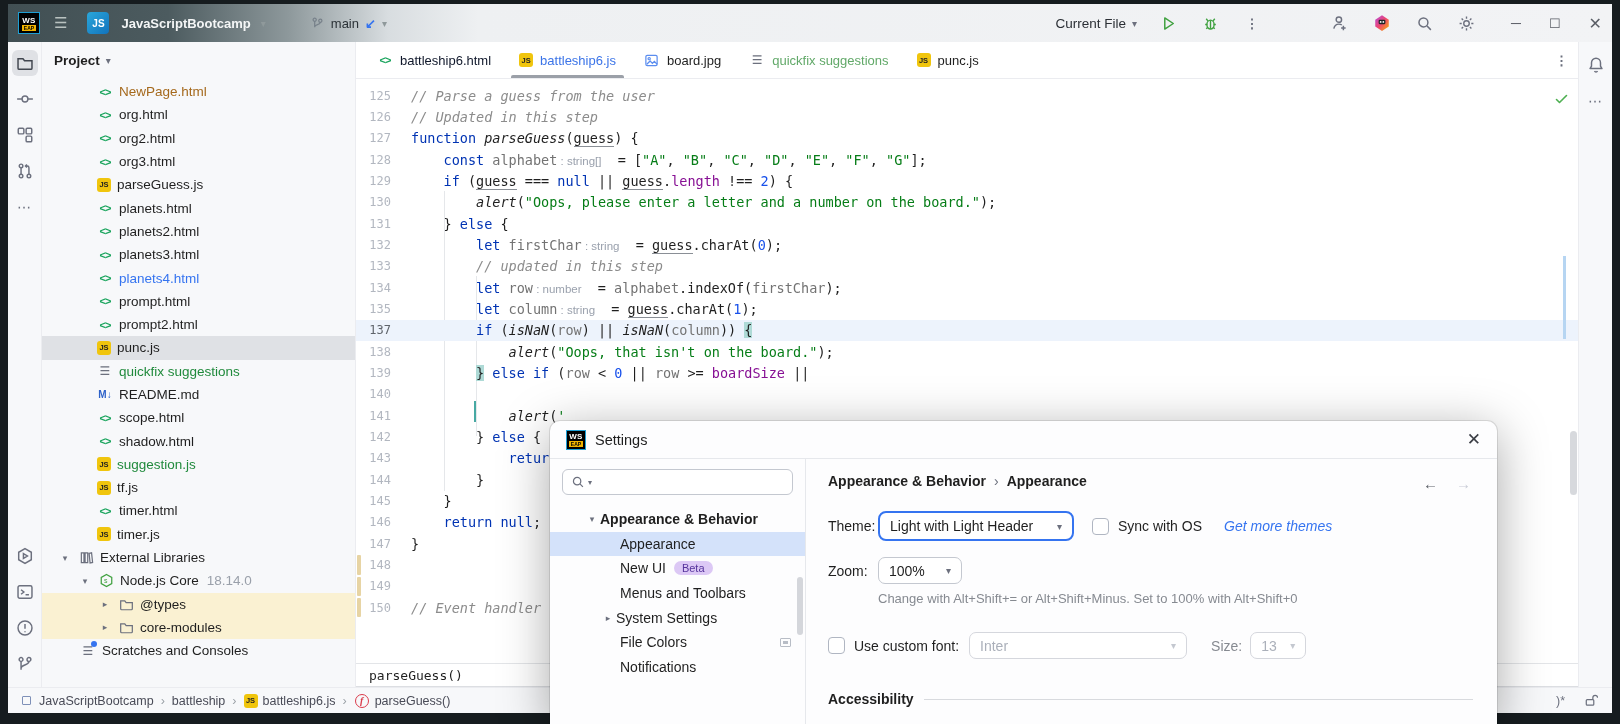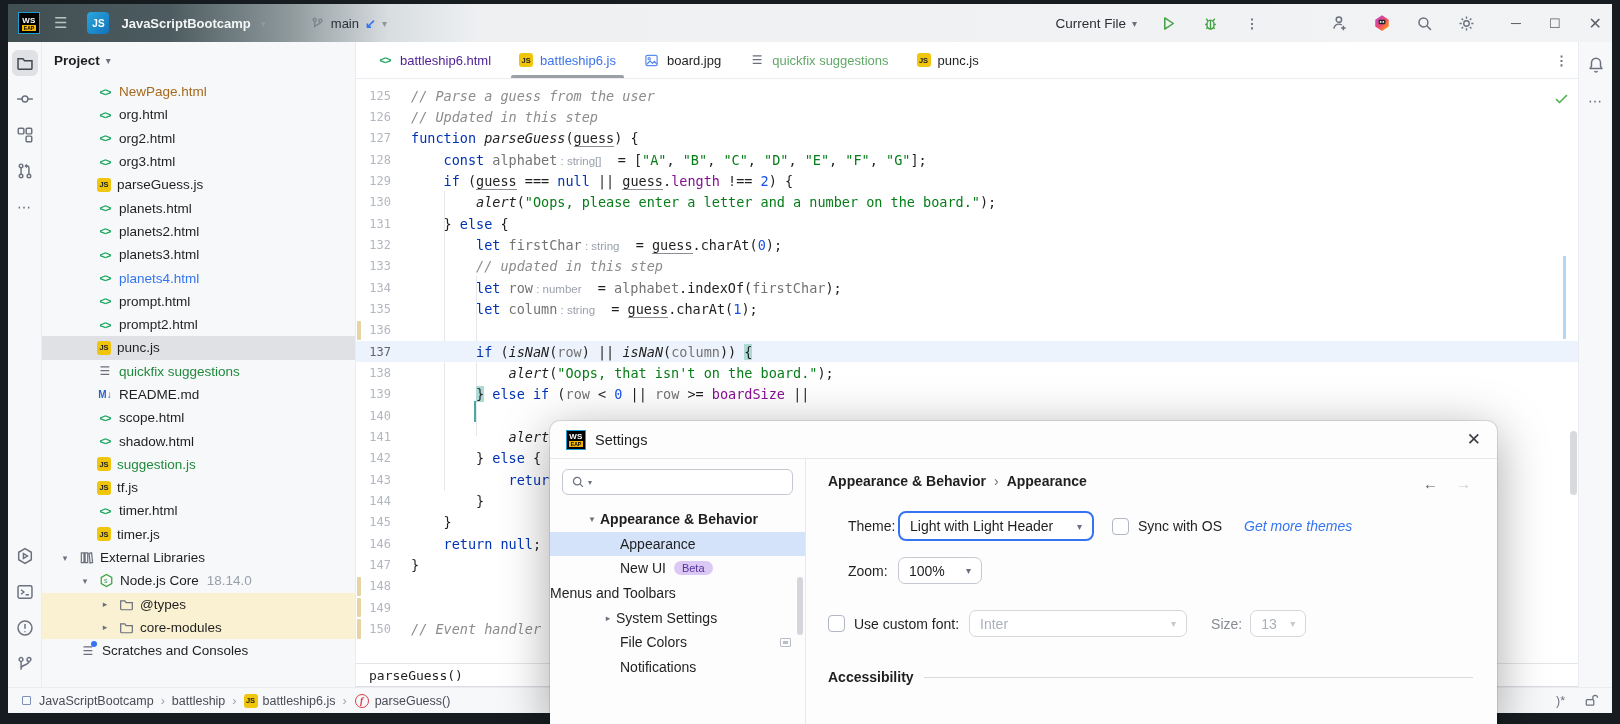--- a/index.html
+++ b/index.html
@@ -127,21 +127,21 @@
   .srow .trail::before { content:""; width:5px; height:3px; background:#b8bdc6; }
   .badge-beta { background:#dcc8f5; color:#55339c; font-size:11px; border-radius:9px; padding:1px 8px; margin-left:8px; }
   .dlg-scroll { position:absolute; right:2px; top:118px; width:6px; height:58px; background:#c9ccd2; border-radius:3px; opacity:.8; }
   .dlg-right { flex:1; padding:14px 24px 0 22px; position:relative; }
   .crumbs { display:flex; align-items:center; gap:8px; font-weight:bold; font-size:14px; }
   .crumbs .csep { color:#6c707e; font-weight:400; }
   .histnav { position:absolute; right:26px; top:16px; display:flex; gap:18px; font-size:15px; }
   .histnav .back { color:#5a5e66; }
   .histnav .fwd { color:#c9ccd6; }
   .form-row { display:flex; align-items:center; margin-top:18px; }
-  .form-label { width:50px; flex:0 0 50px;margin-left:20px; }
+  .form-label { width:50px; flex:0 0 50px; }
   .combo { height:30px; background:#fff; border:2px solid #3574f0; border-radius:8px; display:flex; align-items:center; padding:0 10px; width:196px; justify-content:space-between; }
   .combo.plain { border:1px solid #c4c8d0; border-radius:7px; height:27px; width:84px; }
   .combo.disabled { border:1px solid #d5d7dd; color:#abb0ba; }
   .combo .chev { color:#6c707e; font-size:10px; }
   .combo.disabled .chev { color:#c4c8d0; }
   .checkbox { width:17px; height:17px; border:1.5px solid #b0b6c2; border-radius:4px; background:#fff; flex:0 0 17px; }
   .link { color:#3574f0; }
   .hint { color:#868a91; font-size:13px; margin-top:7px; margin-left:50px; }
   .sect { display:flex; align-items:center; gap:10px; margin-top:32px; font-weight:600; }
   .sect .rule { flex:1; height:1px; background:#d8dade; }
@@ -421,21 +421,21 @@
             <span class="fi fi-list">☰<span class="dot"></span></span>
             <span>Scratches and Consoles</span>
           </div>
         </div>
     </div>
 
     <div class="editorcol">
       <div class="tabbar" id="tabbar">
           <div class="tab">
             <span class="fi fi-html">&lt;&gt;</span>
-            <span style="color: #4c1d95;">battleship6.html</span>
+            <span style="color: #0f172a;">battleship6.html</span>
           </div>
           <div class="tab active">
             <span class="fi-js">JS</span>
             <span style="color: rgb(59, 116, 232);">battleship6.js</span>
           </div>
           <div class="tab">
             <span class="fi">
               <svg class="ico" width="15" height="15" viewBox="0 0 16 16" fill="none" stroke="#5b8def" stroke-width="1.3">
                 <rect x="2" y="2.5" width="12" height="11" rx="1.5"></rect>
                 <circle cx="5.5" cy="6" r="1.2"></circle>
@@ -462,21 +462,20 @@
             <div class="cline"><span class="lnum">126</span><span class="ctext"><span class="tok-c">// Updated in this step</span></span></div>
             <div class="cline"><span class="lnum">127</span><span class="ctext"><span class="tok-k">function </span><span class="tok-f">parseGuess</span><span class="tok-t">(</span><span class="tok-u">guess</span><span class="tok-t">) {</span></span></div>
             <div class="cline"><span class="lnum">128</span><span class="ctext"><span class="tok-t">    </span><span class="tok-k">const</span><span class="tok-t"> </span><span class="tok-v">alphabet</span><span class="tok-h"> : string[]</span><span class="tok-t">  = [</span><span class="tok-s">"A"</span><span class="tok-t">, </span><span class="tok-s">"B"</span><span class="tok-t">, </span><span class="tok-s">"C"</span><span class="tok-t">, </span><span class="tok-s">"D"</span><span class="tok-t">, </span><span class="tok-s">"E"</span><span class="tok-t">, </span><span class="tok-s">"F"</span><span class="tok-t">, </span><span class="tok-s">"G"</span><span class="tok-t">];</span></span></div>
             <div class="cline"><span class="lnum">129</span><span class="ctext"><span class="tok-t">    </span><span class="tok-k">if</span><span class="tok-t"> (</span><span class="tok-u">guess</span><span class="tok-t"> === </span><span class="tok-k">null</span><span class="tok-t"> || </span><span class="tok-u">guess</span><span class="tok-t">.</span><span class="tok-p">length</span><span class="tok-t"> !== </span><span class="tok-n">2</span><span class="tok-t">) {</span></span></div>
             <div class="cline"><span class="lnum">130</span><span class="ctext"><span class="tok-t">        </span><span class="tok-f">alert</span><span class="tok-t">(</span><span class="tok-s">"Oops, please enter a letter and a number on the board."</span><span class="tok-t">);</span></span></div>
             <div class="cline"><span class="lnum">131</span><span class="ctext"><span class="tok-t">    } </span><span class="tok-k">else</span><span class="tok-t"> {</span></span></div>
             <div class="cline"><span class="lnum">132</span><span class="ctext"><span class="tok-t">        </span><span class="tok-k">let</span><span class="tok-t"> </span><span class="tok-v">firstChar</span><span class="tok-h"> : string</span><span class="tok-t">  = </span><span class="tok-u">guess</span><span class="tok-t">.charAt(</span><span class="tok-n">0</span><span class="tok-t">);</span></span></div>
             <div class="cline"><span class="lnum">133</span><span class="ctext"><span class="tok-t">        </span><span class="tok-c">// updated in this step</span></span></div>
             <div class="cline"><span class="lnum">134</span><span class="ctext"><span class="tok-t">        </span><span class="tok-k">let</span><span class="tok-t"> </span><span class="tok-v">row</span><span class="tok-h"> : number</span><span class="tok-t">  = </span><span class="tok-v">alphabet</span><span class="tok-t">.indexOf(</span><span class="tok-v">firstChar</span><span class="tok-t">);</span></span></div>
             <div class="cline"><span class="lnum">135</span><span class="ctext"><span class="tok-t">        </span><span class="tok-k">let</span><span class="tok-t"> </span><span class="tok-v">column</span><span class="tok-h"> : string</span><span class="tok-t">  = </span><span class="tok-u">guess</span><span class="tok-t">.charAt(</span><span class="tok-n">1</span><span class="tok-t">);</span></span></div>
-            <div class="cline"><span class="gmark"></span><span class="lnum">136</span><span class="ctext"></span></div>
             <div class="cline current"><span class="lnum">137</span><span class="ctext"><span class="tok-t">        </span><span class="tok-k">if</span><span class="tok-t"> (</span><span class="tok-f">isNaN</span><span class="tok-t">(</span><span class="tok-v">row</span><span class="tok-t">) || </span><span class="tok-f">isNaN</span><span class="tok-t">(</span><span class="tok-v">column</span><span class="tok-t">)) </span><span class="tok-bm">{</span></span></div>
             <div class="cline"><span class="lnum">138</span><span class="ctext"><span class="tok-t">            </span><span class="tok-f">alert</span><span class="tok-t">(</span><span class="tok-s">"Oops, that isn't on the board."</span><span class="tok-t">);</span></span></div>
             <div class="cline"><span class="lnum">139</span><span class="ctext"><span class="tok-t">        </span><span class="tok-bm">}</span><span class="tok-t"> </span><span class="tok-k">else</span><span class="tok-t"> </span><span class="tok-k">if</span><span class="tok-t"> (</span><span class="tok-v">row</span><span class="tok-t"> &lt; </span><span class="tok-n">0</span><span class="tok-t"> || </span><span class="tok-v">row</span><span class="tok-t"> &gt;= </span><span class="tok-p">boardSize</span><span class="tok-t"> ||</span></span></div>
             <div class="cline"><span class="lnum">140</span><span class="ctext"></span></div>
             <div class="cline"><span class="lnum">141</span><span class="ctext"><span class="tok-t">            </span><span class="tok-f">alert</span><span class="tok-t">(</span><span class="tok-s">'</span></span></div>
             <div class="cline"><span class="lnum">142</span><span class="ctext"><span class="tok-t">        } </span><span class="tok-k">else</span><span class="tok-t"> {</span></span></div>
             <div class="cline"><span class="lnum">143</span><span class="ctext"><span class="tok-t">            </span><span class="tok-k">return</span></span></div>
             <div class="cline"><span class="lnum">144</span><span class="ctext"><span class="tok-t">        }</span></span></div>
             <div class="cline"><span class="lnum">145</span><span class="ctext"><span class="tok-t">    }</span></span></div>
             <div class="cline"><span class="lnum">146</span><span class="ctext"><span class="tok-t">    </span><span class="tok-k">return</span><span class="tok-t"> </span><span class="tok-k">null</span><span class="tok-t">;</span></span></div>
@@ -561,21 +560,21 @@
             <span class="chev">▾</span>
             <span style="font-weight: 600;">Appearance &amp; Behavior</span>
           </div>
           <div class="srow sel" style="padding-left: 70px;">
             <span>Appearance</span>
           </div>
           <div class="srow" style="padding-left: 70px;">
             <span>New UI</span>
             <span class="badge-beta">Beta</span>
           </div>
-          <div class="srow" style="">
+          <div class="srow" style="padding-left: 70px;">
             <span>Menus and Toolbars</span>
           </div>
           <div class="srow" style="padding-left: 50px;">
             <span class="chev">▸</span>
             <span>System Settings</span>
           </div>
           <div class="srow" style="padding-left: 70px;">
             <span>File Colors</span>
             <span class="trail"></span>
           </div>
@@ -607,20 +606,21 @@
         <span class="link" style="margin-left:22px;font-style:italic;">Get more themes</span>
       </div>
 
       <div class="form-row" style="margin-top:16px;">
         <span class="form-label">Zoom:</span>
         <div class="combo plain">
           <span>100%</span>
           <span class="chev">▾</span>
         </div>
       </div>
+      <div class="hint">Change with Alt+Shift+= or Alt+Shift+Minus. Set to 100% with Alt+Shift+0</div>
 
       <div class="form-row" style="margin-top:26px;">
         <span class="checkbox"></span>
         <span style="margin-left:9px;">Use custom font:</span>
         <div class="combo plain disabled" style="width:218px; margin-left:10px;">
           <span>Inter</span>
           <span class="chev">▾</span>
         </div>
         <span style="margin-left:24px; color:#868a91;">Size:</span>
         <div class="combo plain disabled" style="width:56px; margin-left:8px;">

